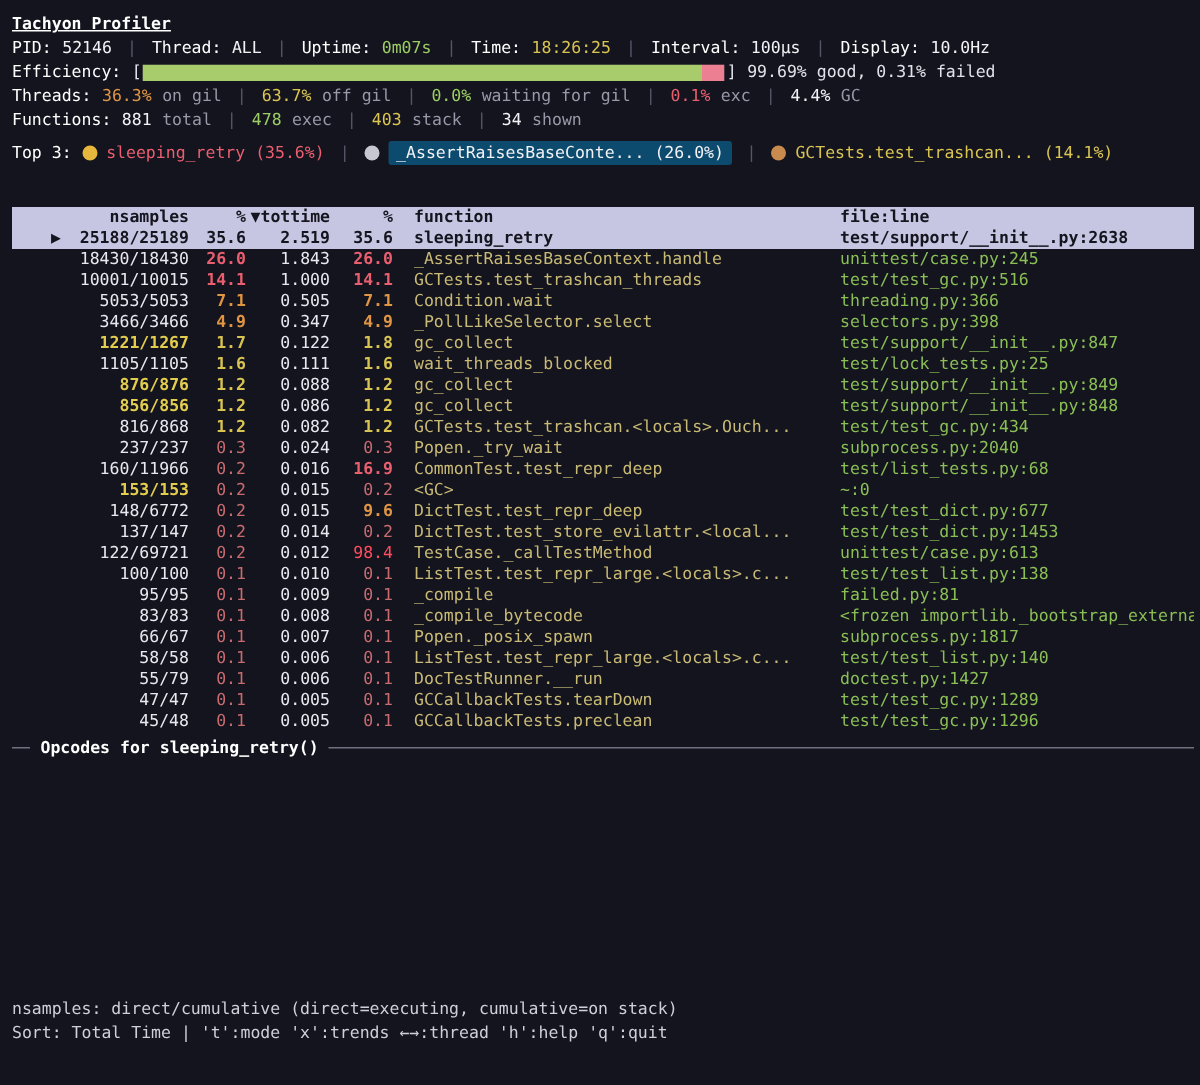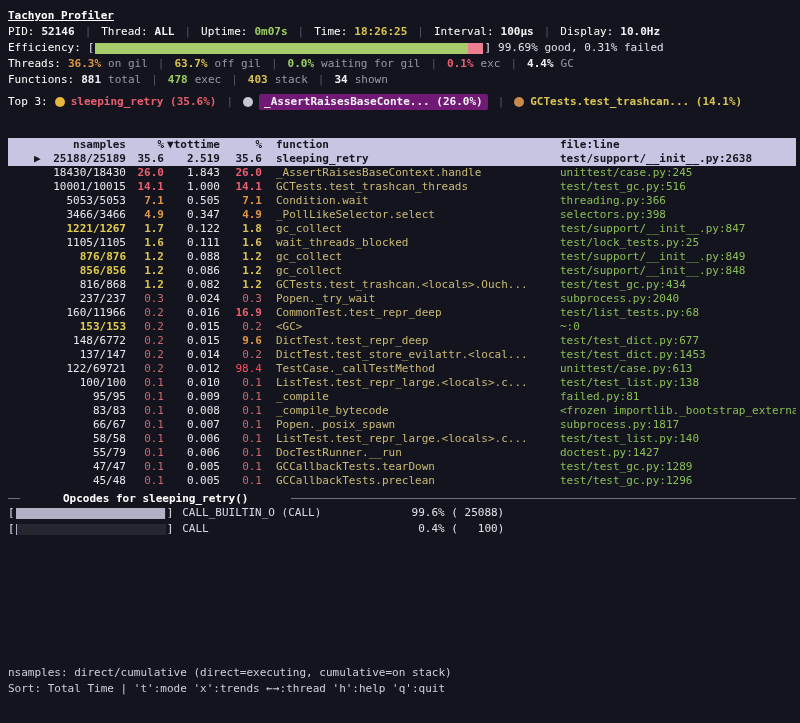--- a/index.html
+++ b/index.html
@@ -4,21 +4,21 @@
 <style>
   * { margin:0; padding:0; box-sizing:border-box; }
   html,body { width:800px; height:723px; background:#14141e; overflow:hidden; }
   body { font-family:"DejaVu Sans Mono","Liberation Mono",monospace; font-size:11px; color:#d8d8e2; }
   .screen { position:relative; width:800px; height:712px; padding:8px 4px 0 8px; }
   .line { height:16px; line-height:16px; display:flex; align-items:center; white-space:pre; }
   .title { font-weight:bold; color:#ffffff; text-decoration:underline; }
   .lbl { font-weight:normal; color:#ffffff; margin-right:7px; }
   .sep { color:#565668; margin:0 10px; }
   .pad-l { margin-left:7px; }
-  .v { font-weight:bold; }
+  .v { font-weight:normal; }
   .c-white { color:#f2f2f6; }
   .c-white2 { color:#e2e2ea; }
   .c-green { color:#9ccd64; }
   .c-yellow { color:#d9c452; }
   .c-orange { color:#e09543; }
   .c-red { color:#ea5f6f; }
   .dim { color:#9898a8; }
 
   
   .barbox { display:inline-flex; align-items:center; color:#e6e6ee; }
@@ -53,24 +53,24 @@
   .p-red { color:#ea5f6f; font-weight:bold; }
   .p-orange { color:#e09543; font-weight:bold; }
   .p-yellow { color:#d9c452; font-weight:bold; }
   .p-low { color:#c76b6f; }
 
   
   .medal { display:inline-block; width:10px; height:10px; border-radius:50%; margin-right:6px; flex:none; }
   .medal-gold { background:#e7b63c; }
   .medal-silver { background:#c7c7d2; }
   .medal-bronze { background:#c98a4e; }
-  .hl { background:#701a75; padding:0 5px; border-radius:2px; }
+  .hl { background:#0c4a6e; padding:0 5px; border-radius:2px; }
 
   
-  .divider { display:flex; align-items:center; height:14px; margin-top:3px;gap:36px; }
+  .divider { display:flex; align-items:center; height:14px; margin-top:3px; }
   .dline { border-top:1px solid #70707f; }
   .dshort { width:12px; }
   .dflex { flex:1; }
   .dlabel { font-weight:bold; color:#ffffff; padding:0 7px; }
   .op-row { display:flex; align-items:center; height:16px; line-height:16px; }
   .op-track { width:150px; }
   .op-fill { background:#b1b1c5; }
   .opname { margin-left:9px; width:212px; color:#d8d8e2; }
   .oppct { width:110px; text-align:right; white-space:pre; color:#e2e2ea; }
 
@@ -167,39 +167,19 @@
         <div class="trow"><span class="cell cur"></span><span class="cell ns">47/47</span><span class="cell p1 p-low">0.1</span><span class="cell tot">0.005</span><span class="cell p2 p-low">0.1</span><span class="cell fn c-fn">GCCallbackTests.tearDown</span><span class="cell file c-file">test/test_gc.py:1289</span></div>
         <div class="trow"><span class="cell cur"></span><span class="cell ns">45/48</span><span class="cell p1 p-low">0.1</span><span class="cell tot">0.005</span><span class="cell p2 p-low">0.1</span><span class="cell fn c-fn">GCCallbackTests.preclean</span><span class="cell file c-file">test/test_gc.py:1296</span></div>
       </div>
   </div>
 
   <div class="divider">
     <span class="dline dshort"></span>
     <span class="dlabel">Opcodes for sleeping_retry()</span>
     <span class="dline dflex"></span>
   </div>
-  <div>
-      <div class="op-row">
-        <span class="barbox">
-          <span class="bartrack op-track">
-            <span class="barfill op-fill" style="width: 99.6%;"></span>
-          </span>
-        </span>
-        <span class="opname">CALL_BUILTIN_O (CALL)</span>
-        <span class="oppct">99.6% ( 25088)</span>
-      </div>
-      <div class="op-row">
-        <span class="barbox">
-          <span class="bartrack op-track">
-            <span class="barfill op-fill" style="width: 1%;"></span>
-          </span>
-        </span>
-        <span class="opname">CALL</span>
-        <span class="oppct">0.4% (   100)</span>
-      </div>
-    </div>
 
   <div class="footer">
     <div class="fline">nsamples: direct/cumulative (direct=executing, cumulative=on stack)</div>
     <div class="fline">Sort: Total Time | 't':mode 'x':trends ←→:thread 'h':help 'q':quit</div>
   </div>
 
 </div>
 
 </body></html>

